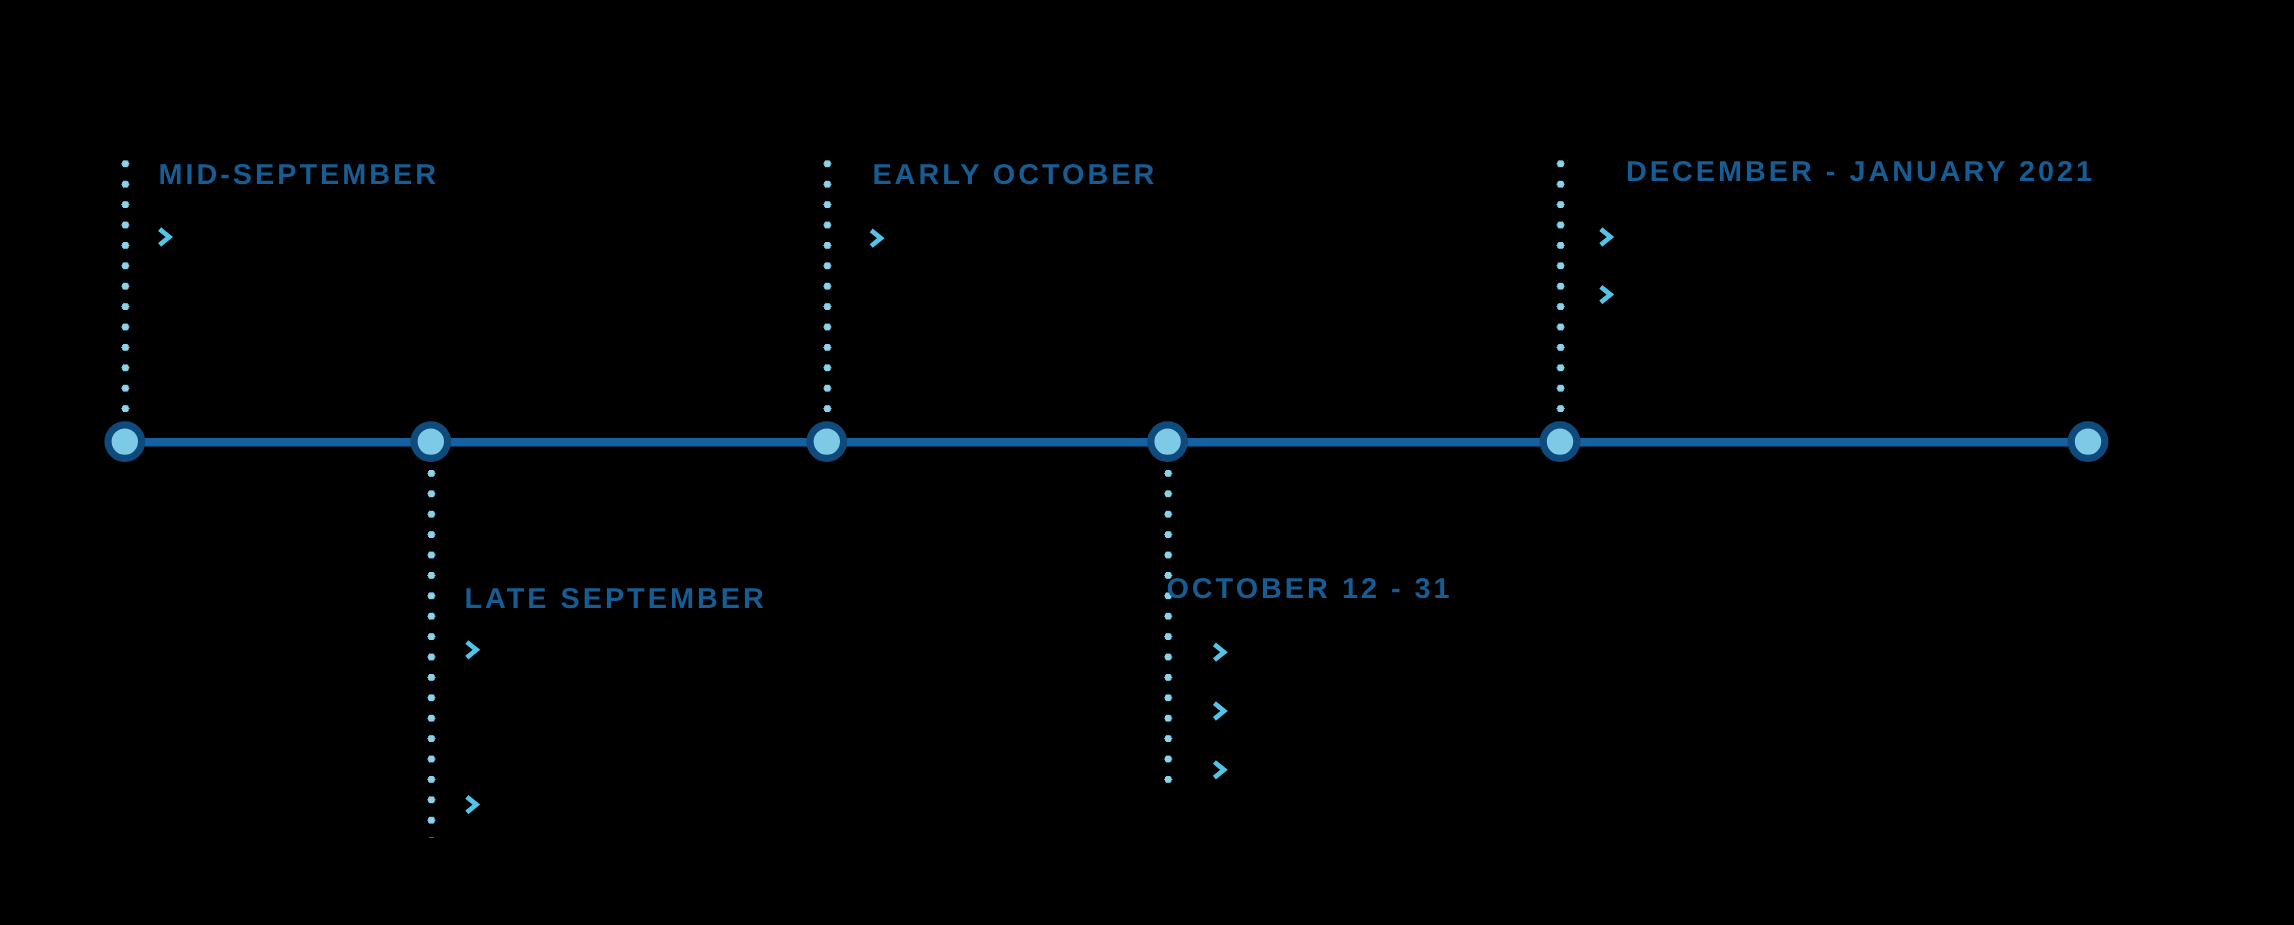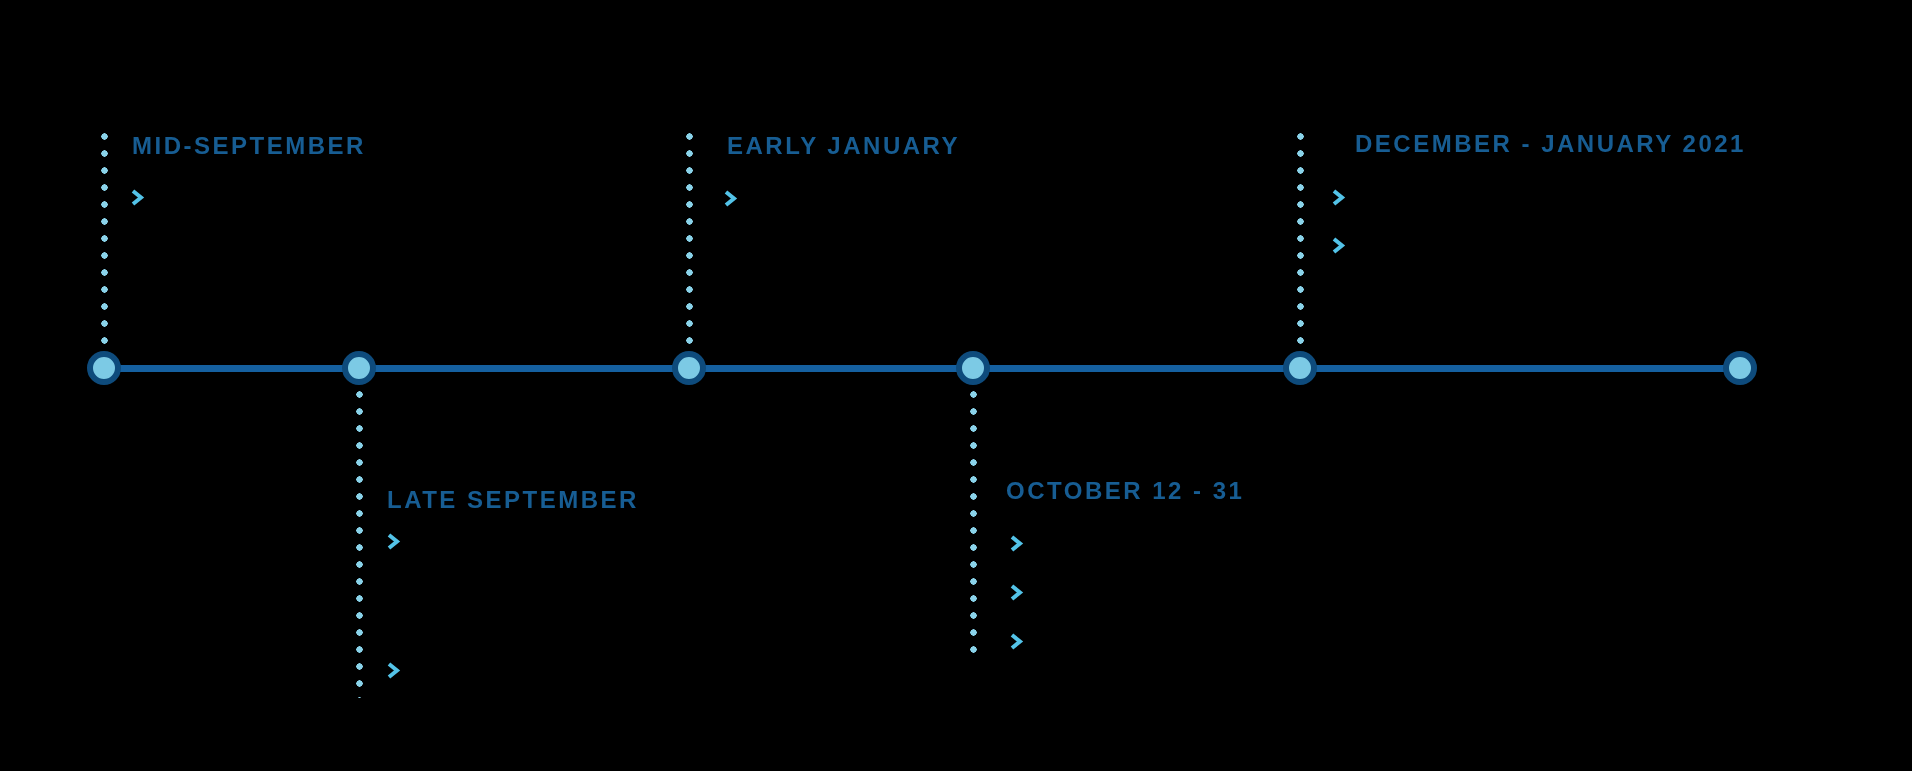--- a/index.html
+++ b/index.html
@@ -106,30 +106,30 @@
         </svg>
     </span>
     <span class="chevron" style="left:385px;top:661px">
       <svg width="16" height="19" viewBox="0 0 16 19">
           <polyline points="4,3 12,9.5 4,16" fill="none" stroke="#53c3e8" stroke-width="4"></polyline>
         </svg>
     </span>
   </div>
 
   <div>
-    <div class="event-label" style="left:727px;top:134px">EARLY JANUARY</div>
+    <div class="event-label" style="left:727px;top:134px">EARLY OCTOBER</div>
     <span class="chevron" style="left:722px;top:189px">
       <svg width="16" height="19" viewBox="0 0 16 19">
           <polyline points="4,3 12,9.5 4,16" fill="none" stroke="#53c3e8" stroke-width="4"></polyline>
         </svg>
     </span>
   </div>
 
   <div>
-    <div class="event-label" style="left:1006px;top:479px">OCTOBER 12 - 31</div>
+    <div class="event-label" style="left:972px;top:479px">OCTOBER 12 - 31</div>
     <span class="chevron" style="left:1008px;top:534px">
       <svg width="16" height="19" viewBox="0 0 16 19">
           <polyline points="4,3 12,9.5 4,16" fill="none" stroke="#53c3e8" stroke-width="4"></polyline>
         </svg>
     </span>
     <span class="chevron" style="left:1008px;top:583px">
       <svg width="16" height="19" viewBox="0 0 16 19">
           <polyline points="4,3 12,9.5 4,16" fill="none" stroke="#53c3e8" stroke-width="4"></polyline>
         </svg>
     </span>

